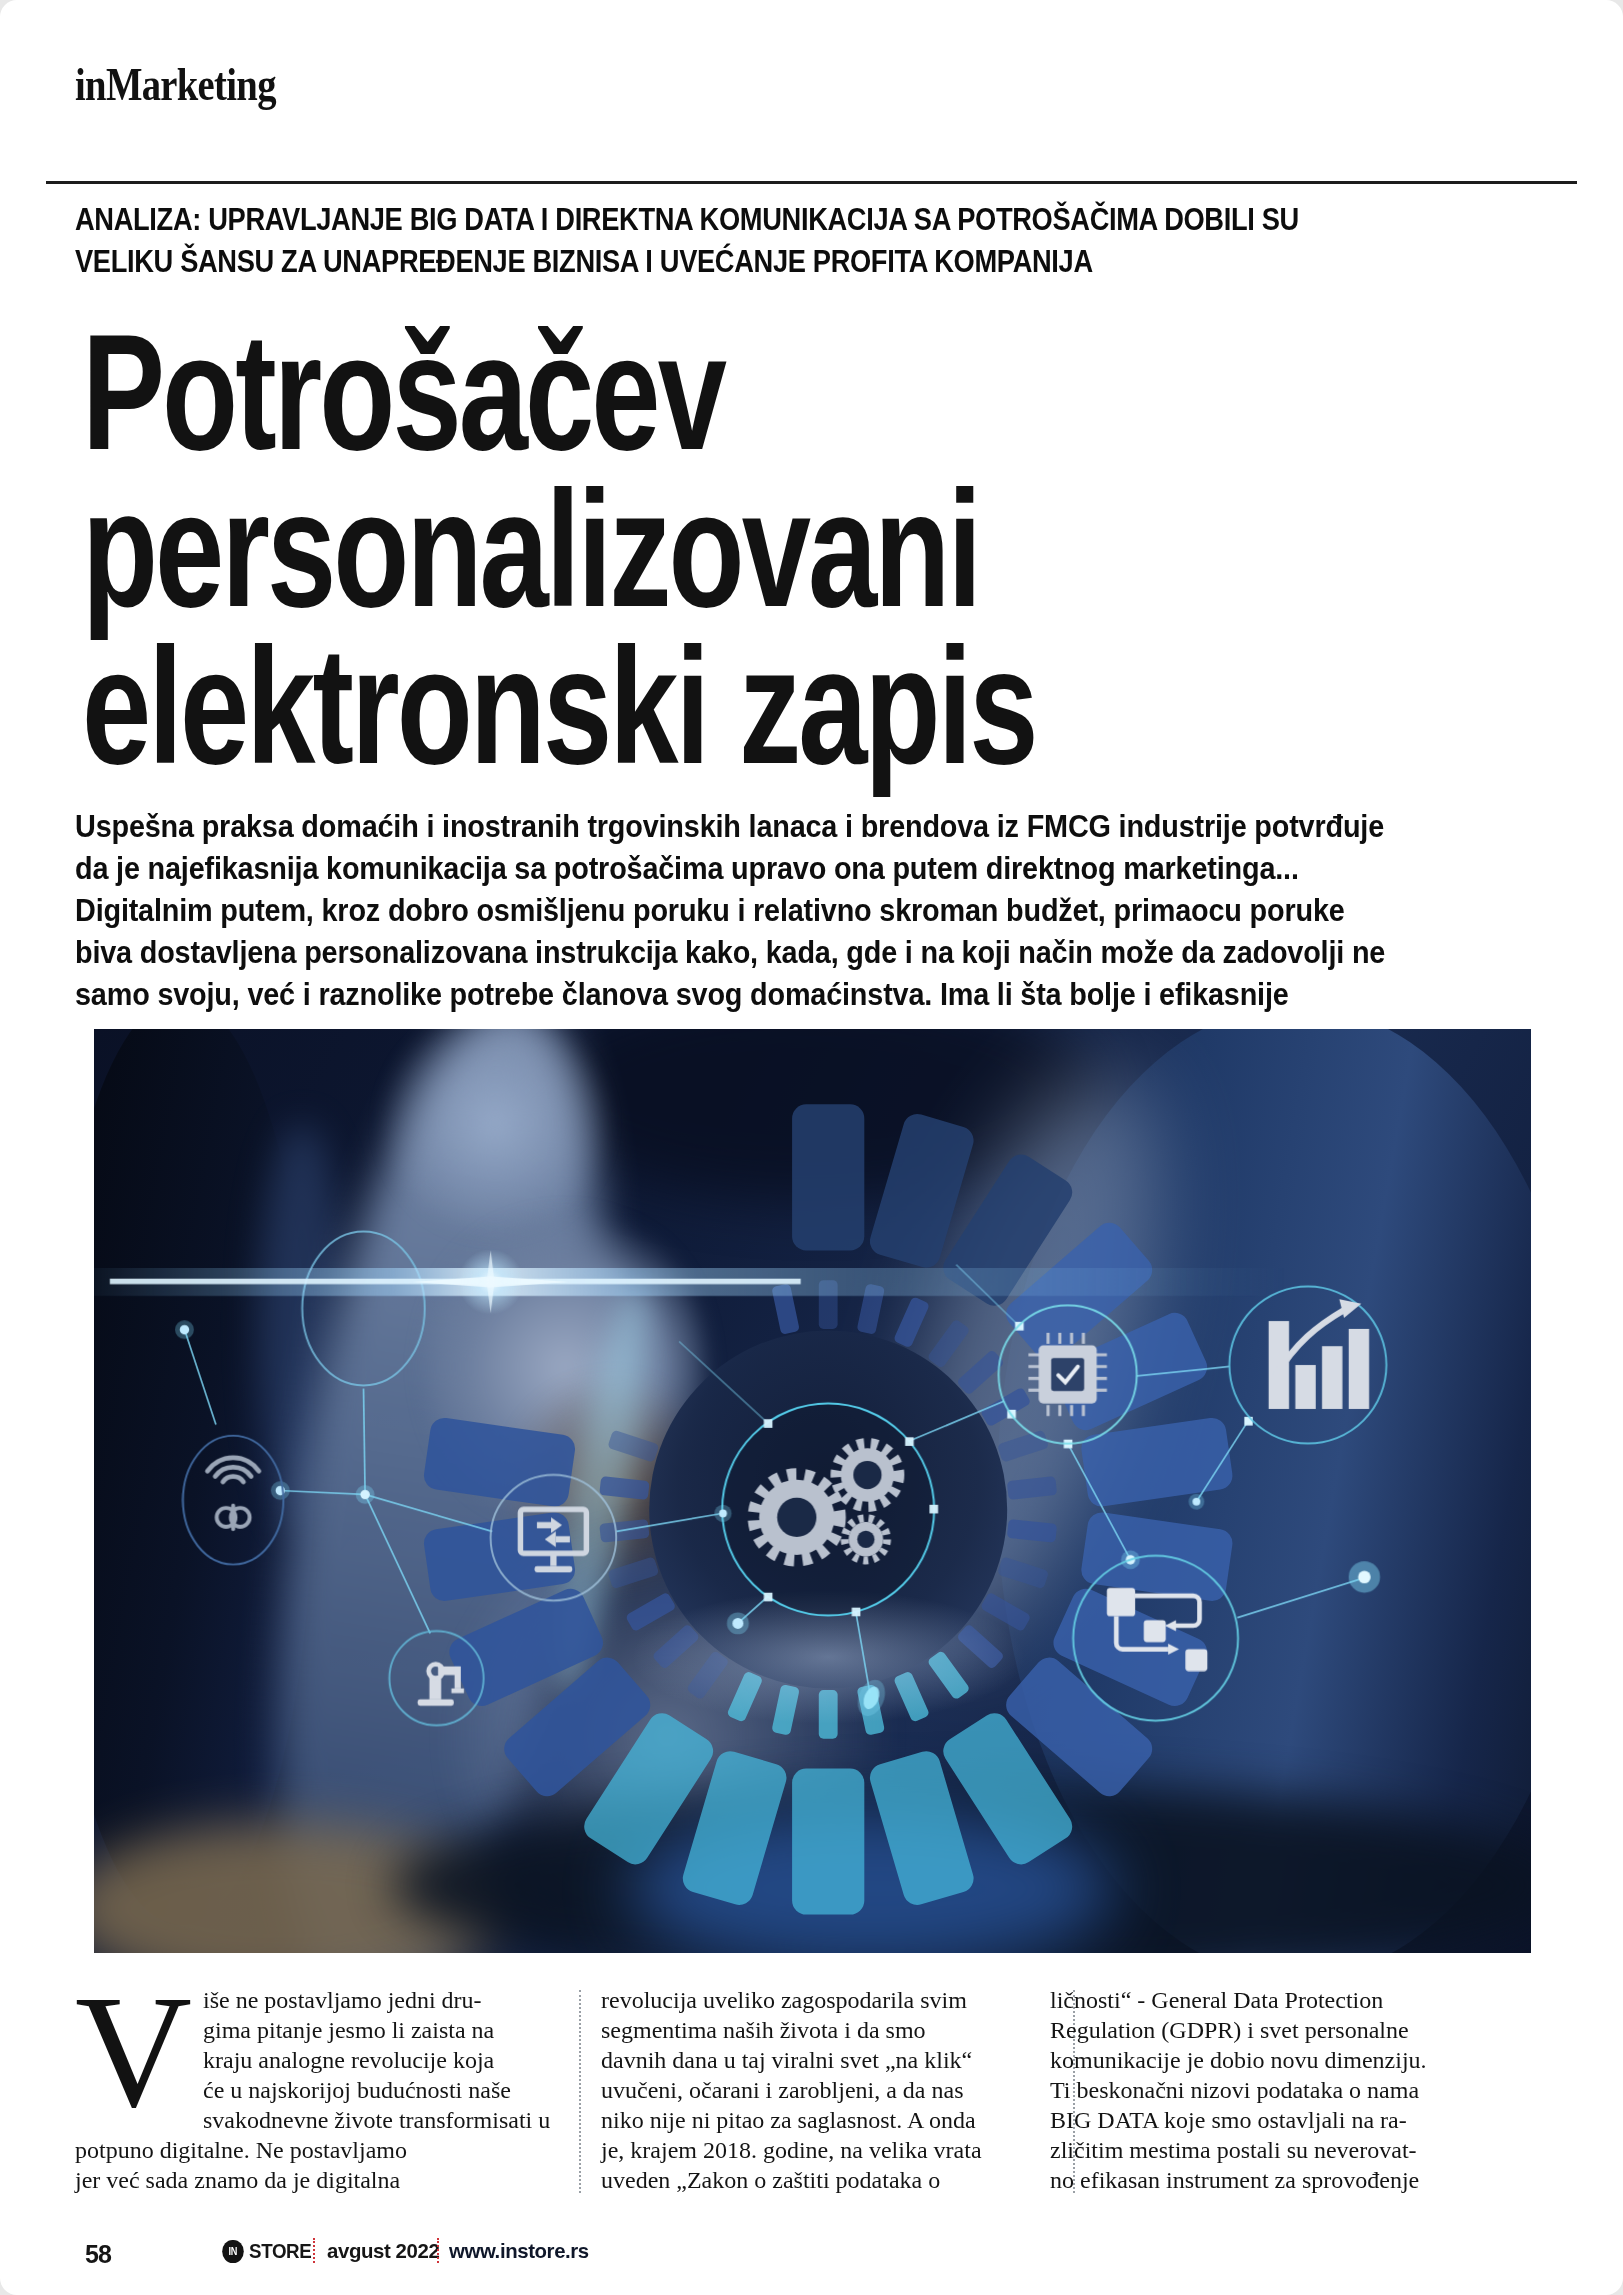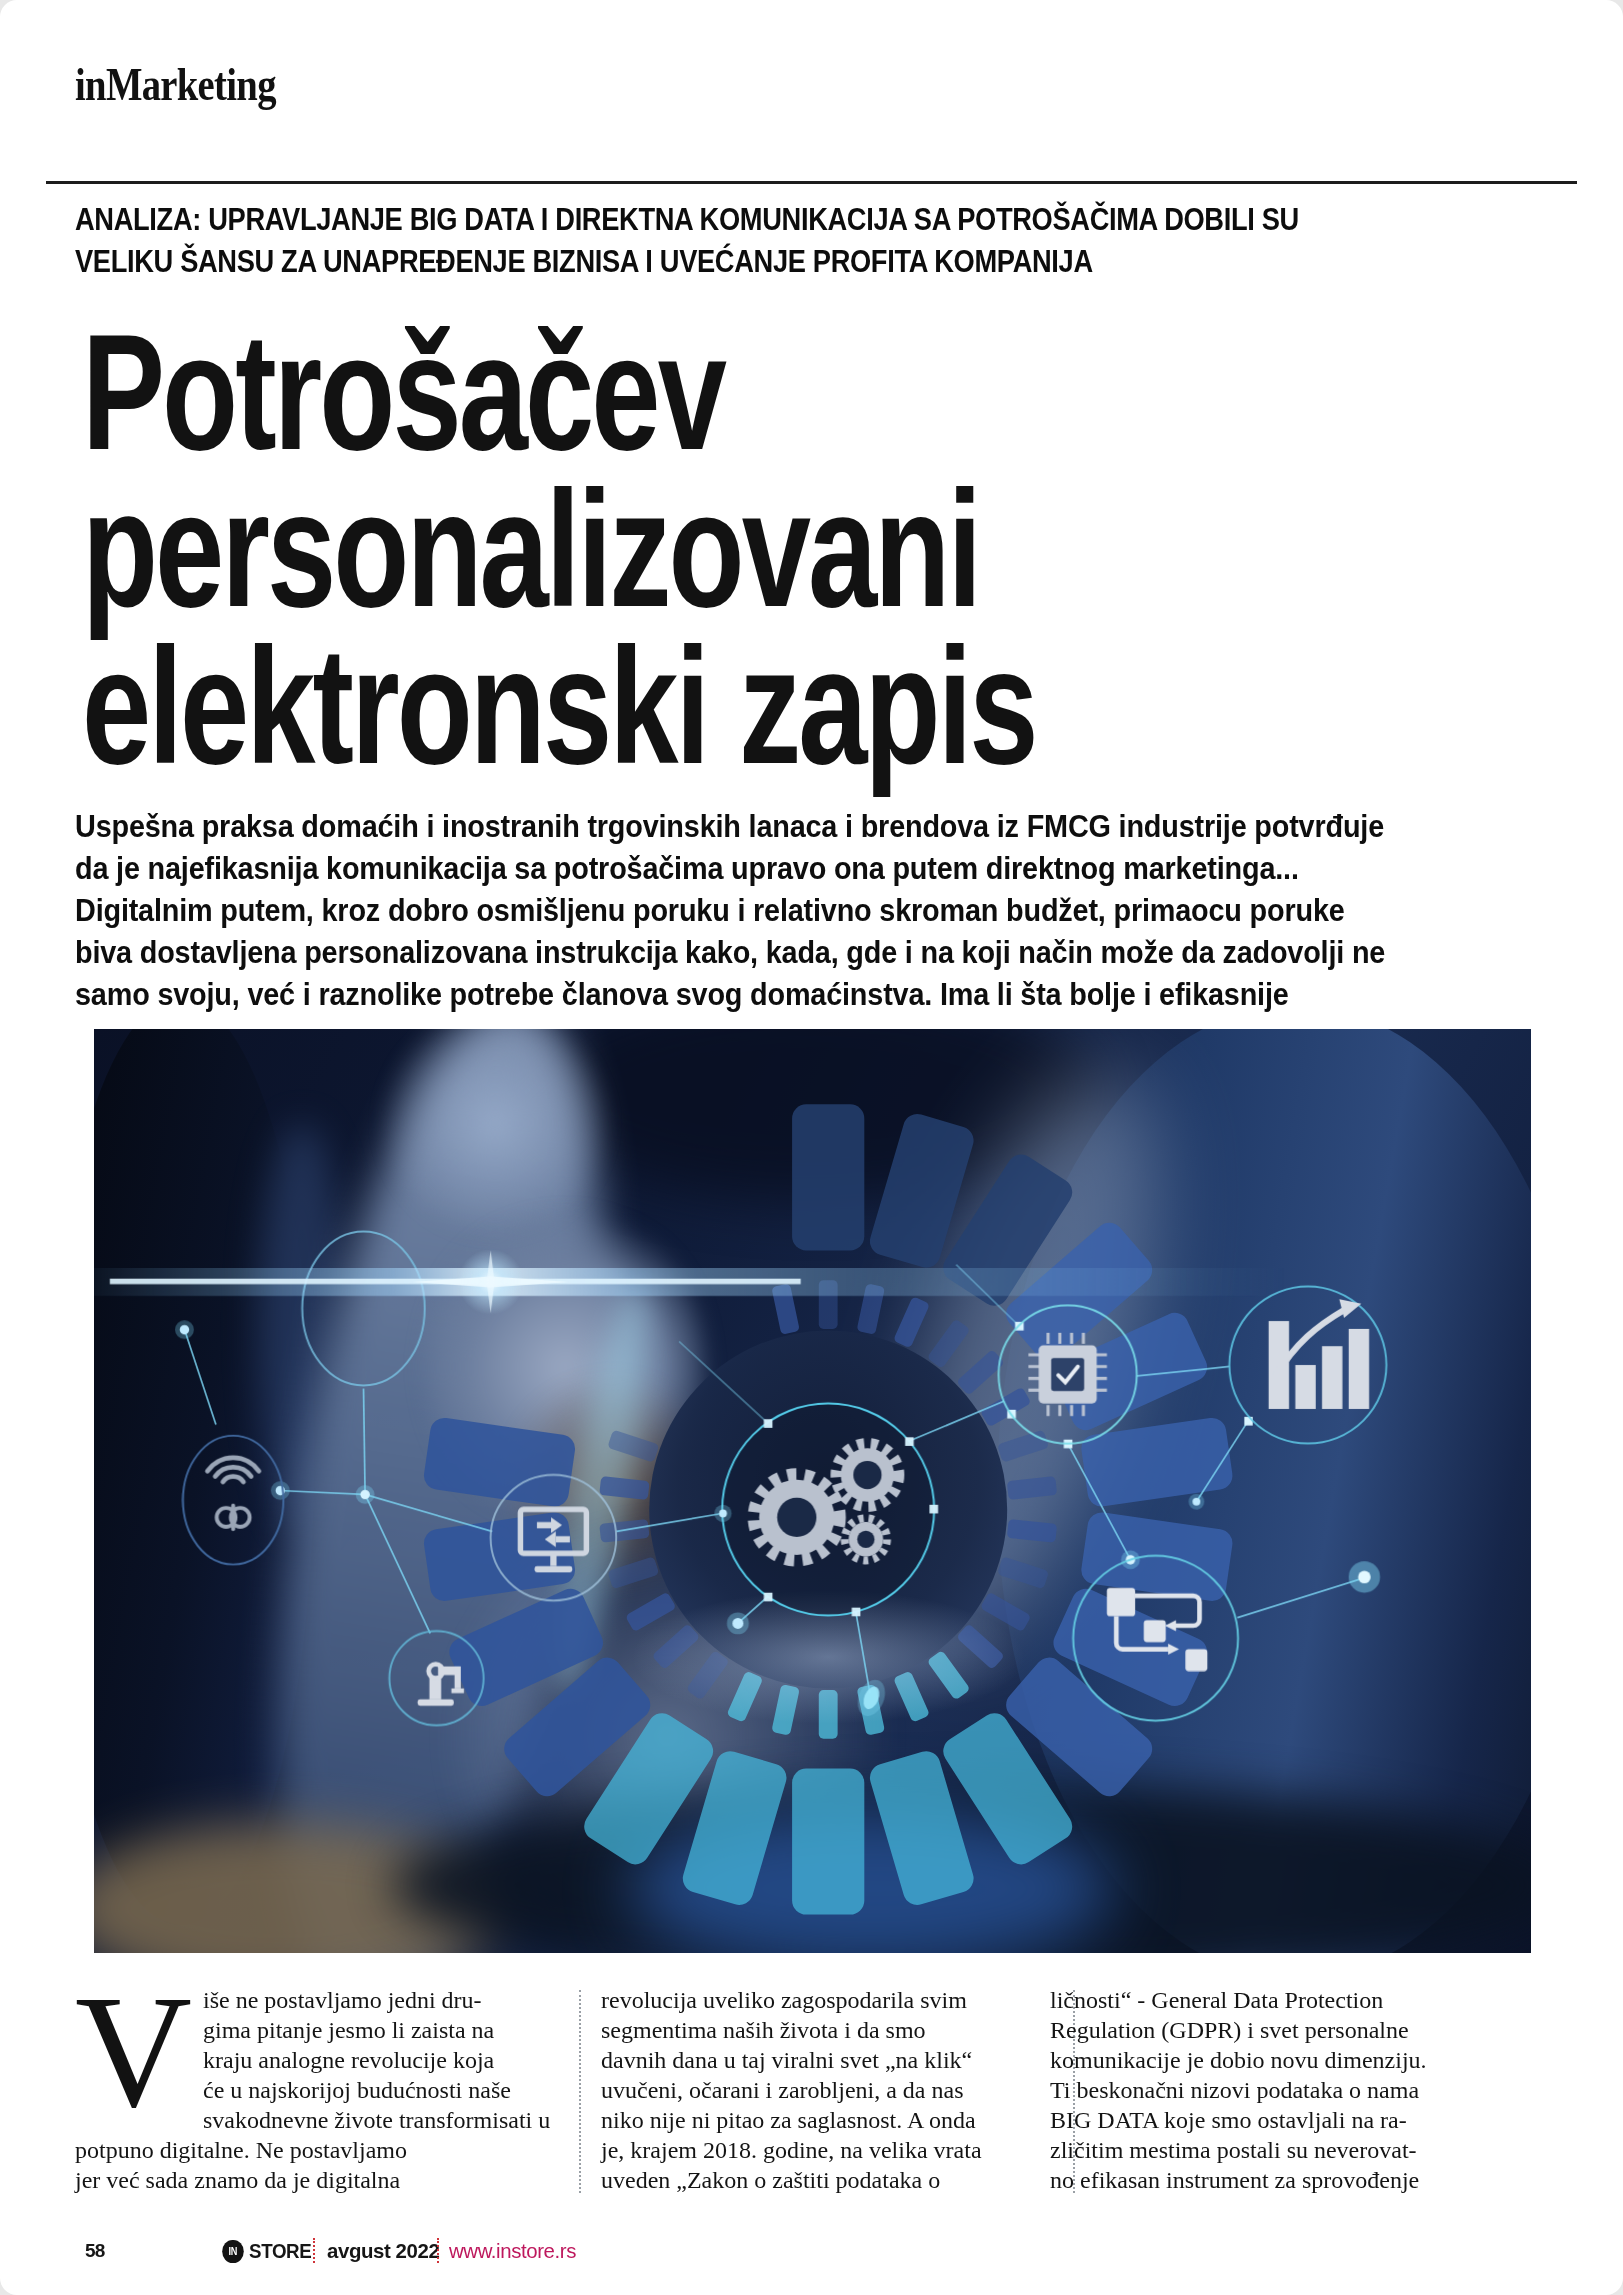--- a/index.html
+++ b/index.html
@@ -56,29 +56,29 @@
   .col-3{left:1050px;width:459px;}
   .col-divider{position:absolute;top:4.7px;height:203px;width:0;border-left:2.4px dotted #9aa0a6;}
   .cd-1{left:579px;} .cd-2{left:1073px;}
   .dropcap{float:left;font-family:"Liberation Serif",serif;font-size:162px;line-height:.75;
         height:118px;padding-top:3.1px;margin:3.1px 11px 0 0;font-weight:400;color:#121212;}
   .colline{white-space:nowrap;}
 
   
   .footer{position:absolute;left:0;top:2235px;width:100%;height:35px;font-size:20.4px;}
   .footer .item{position:absolute;top:4.7px;white-space:nowrap;}
-  .f-page{left:85px;font-size:19px;font-weight:800;letter-spacing:-0.8px;}
+  .f-page{left:85px;font-size:25px;font-weight:800;letter-spacing:-0.8px;}
   .f-logo-circle{left:221px;top:3.1px;width:23.6px;height:23.6px;border-radius:50%;background:#131313;
         color:#fff;font-weight:800;font-size:10.2px;display:flex;align-items:center;justify-content:center;
         letter-spacing:-0.4px;transform:scaleX(.9);}
   .f-store{left:249px;top:5.5px;font-size:20.4px;font-weight:800;letter-spacing:-0.4px;transform:scaleX(.92);transform-origin:left top;}
   .f-div{position:absolute;top:3.1px;height:25px;width:0;border-left:2.4px dotted #cf3339;}
   .fd-1{left:313px;} .fd-2{left:437px;}
   .f-issue{left:327px;top:5.5px;font-weight:700;letter-spacing:-0.4px;}
-  .f-site{left:449px;top:5.5px;font-weight:400;color:#be185d;letter-spacing:-0.4px;}
+  .f-site{left:449px;top:5.5px;font-weight:700;color:#0f172a;letter-spacing:-0.4px;}
 </style>
 </head>
 <body>
 
 <div class="page">
 
   <div class="section-label">inMarketing</div>
   <div class="header-rule"></div>
 
   <div class="kicker">ANALIZA: UPRAVLJANJE BIG DATA I DIREKTNA KOMUNIKACIJA SA POTROŠAČIMA DOBILI SU<br>VELIKU ŠANSU ZA UNAPREĐENJE BIZNISA I UVEĆANJE PROFITA KOMPANIJA</div>

